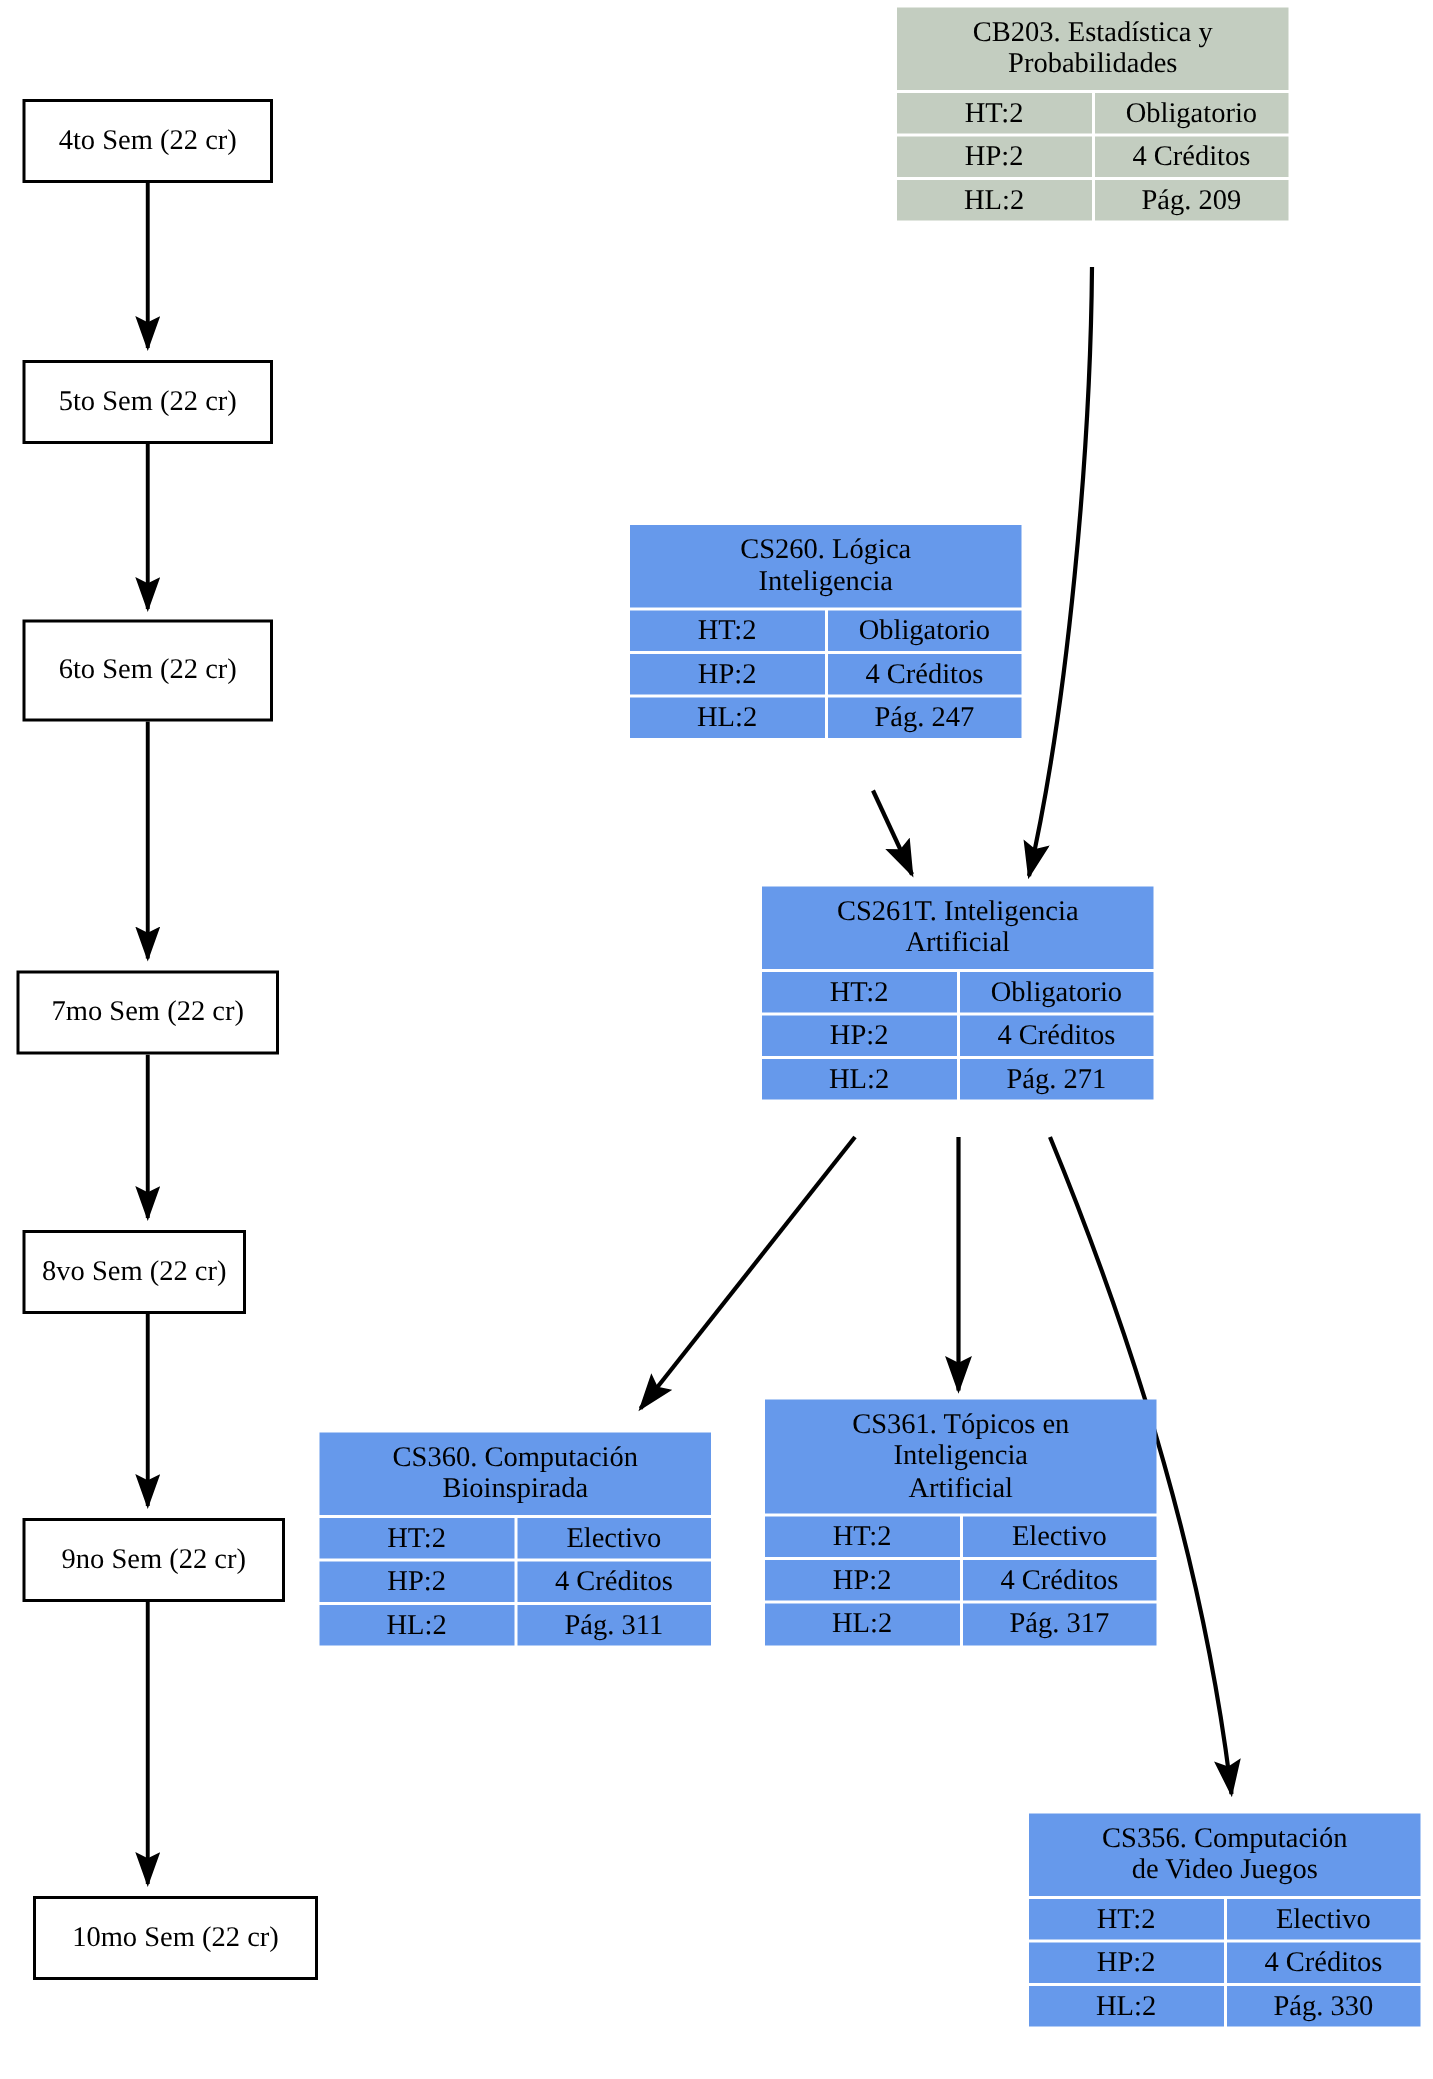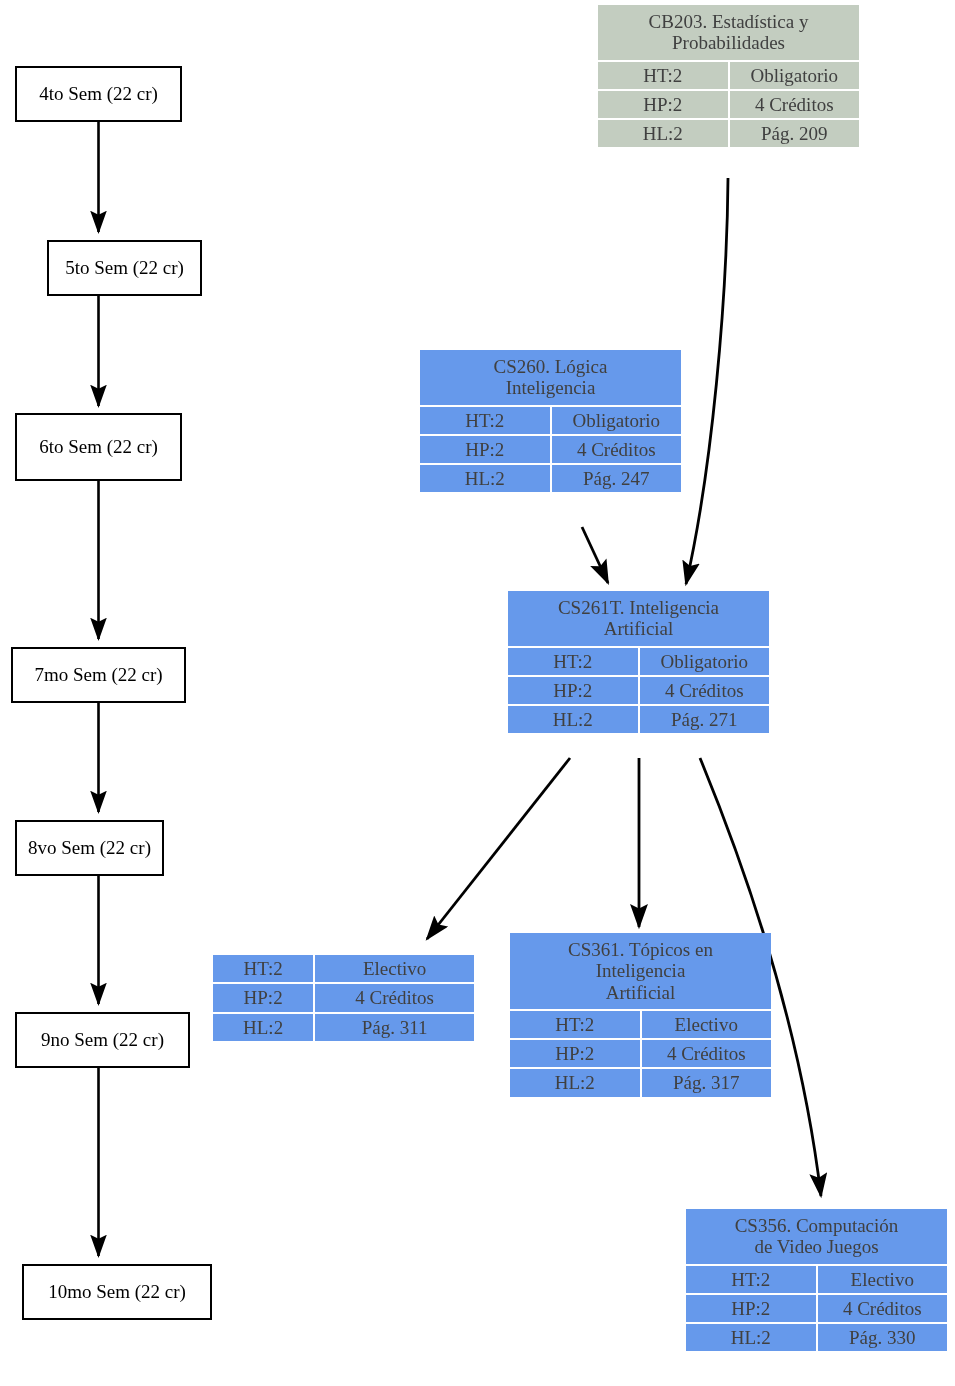--- a/index.html
+++ b/index.html
@@ -48,21 +48,21 @@
     box-sizing: border-box;
   }
   .course-node table {
     border-collapse: separate;
     border-spacing: 2px;
     width: 100%;
     table-layout: fixed;
   }
   .course-node td {
     background: #6699eb;
-    color: #404040;
+    color: #000000;
     text-align: center;
     font-size: 19px;
     line-height: 1.12;
     padding: 3px 4px;
     vertical-align: middle;
   }
   .course-node.green td {
     background: #c3cdc0;
   }
   .course-node td.title {
@@ -105,21 +105,21 @@
 
     <path d="M639,758 L639,927" stroke="#000000" stroke-width="2.8" fill="none" marker-end="url(#arrow)"></path>
 
     <path d="M700,758 C742,860 800,1020 821,1196" stroke="#000000" stroke-width="2.8" fill="none" marker-end="url(#arrow)"></path>
   </svg>
 
   <div class="sem-node" style="left:15px; top:66px; width:167px; height:56px;">
     <span>4to Sem (22 cr)</span>
   </div>
 
-  <div class="sem-node" style="left:15px; top:240px; width:155px; height:56px;margin-left:32px;">
+  <div class="sem-node" style="left:15px; top:240px; width:167px; height:56px;">
     <span>5to Sem (22 cr)</span>
   </div>
 
   <div class="sem-node" style="left:15px; top:413px; width:167px; height:68px;">
     <span>6to Sem (22 cr)</span>
   </div>
 
   <div class="sem-node" style="left:11px; top:647px; width:175px; height:56px;">
     <span>7mo Sem (22 cr)</span>
   </div>
@@ -207,20 +207,26 @@
         <td class="lab">HL:2</td>
         <td class="val">Pág. 271</td>
       </tr>
     </tbody>
       </table>
   </div>
 
   <div class="course-node" style="left:211px; top:953px; width:265px;">
     <table>
       <tbody>
+          <tr>
+        <td class="title" colspan="2">
+          <span>CS360. Computación</span><br>
+          <span>Bioinspirada</span>
+        </td>
+      </tr>
       <tr>
         <td class="lab">HT:2</td>
         <td class="val">Electivo</td>
       </tr>
       <tr>
         <td class="lab">HP:2</td>
         <td class="val">4 Créditos</td>
       </tr>
       <tr>
         <td class="lab">HL:2</td>

